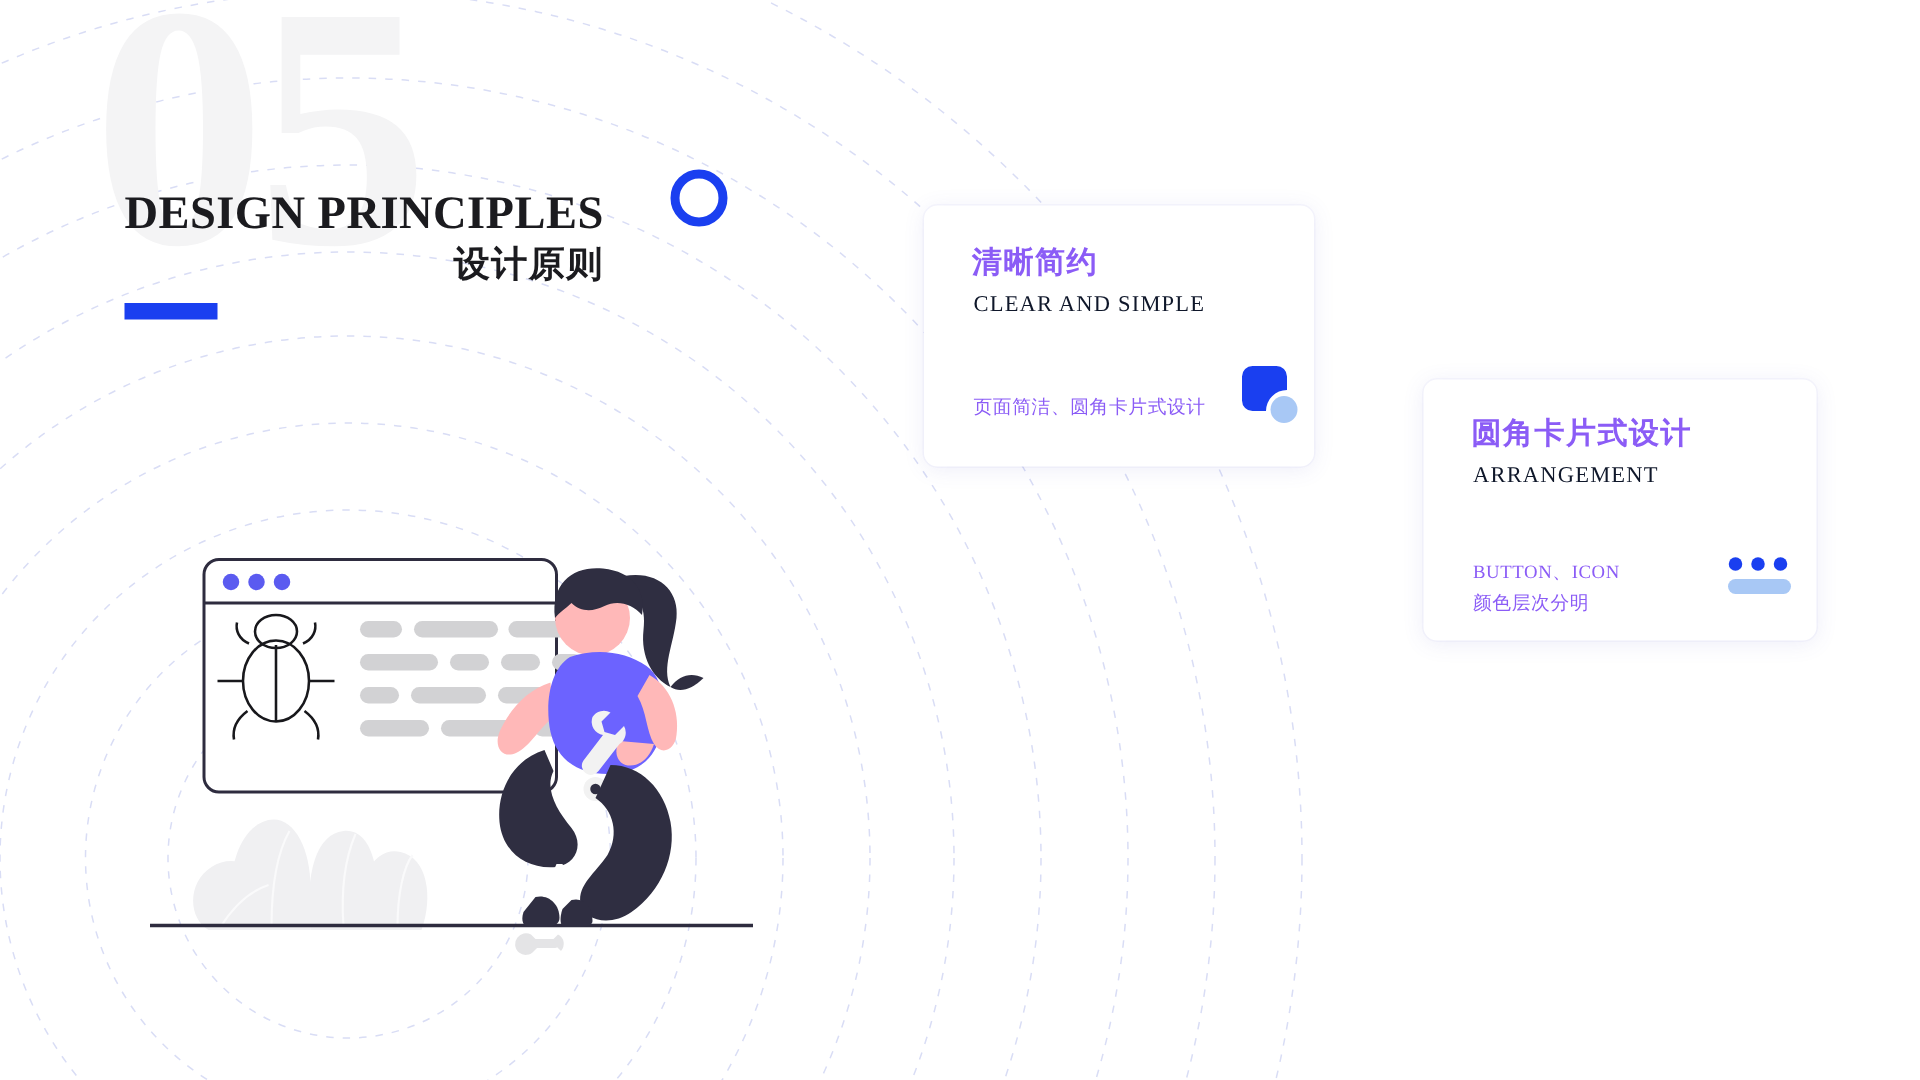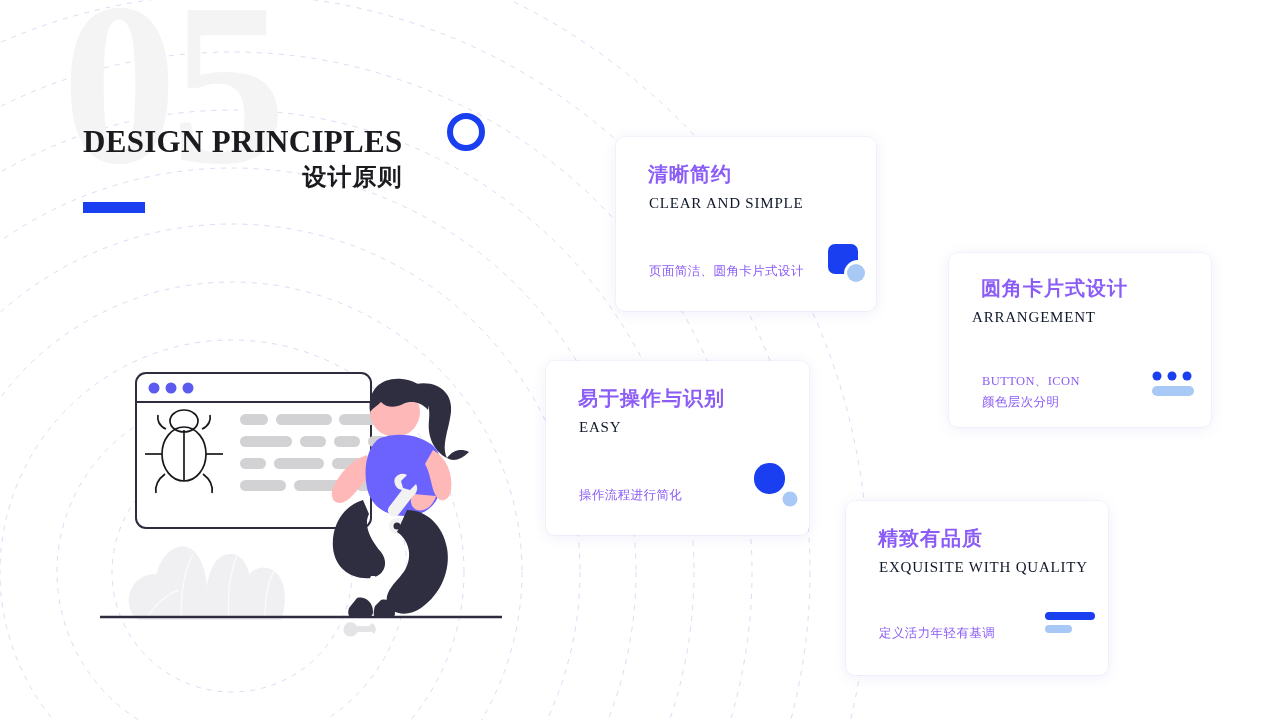--- a/index.html
+++ b/index.html
@@ -91,21 +91,21 @@
   
   #card-1 { left:616px; top:137px; width:260px; height:174px; }
   #card-1 .card-title { left:32px; top:24px; }
   #card-1 .card-sub   { left:33px; top:58px; }
   #card-1 .card-desc  { left:33px; top:124px; }
   #card-1 .card-icon  { left:208px; top:103px; width:46px; height:46px; }
 
   
   #card-2 { left:949px; top:253px; width:262px; height:174px; }
   #card-2 .card-title { left:32px; top:22px; }
-  #card-2 .card-sub   { left:23px; top:56px; }
+  #card-2 .card-sub   { left:33px; top:56px; }
   #card-2 .card-desc  { left:33px; top:118px; }
   #card-2 .card-icon  { left:200px; top:116px; width:48px; height:32px; }
 
   
   #card-3 { left:546px; top:361px; width:263px; height:174px; }
   #card-3 .card-title { left:32px; top:24px; }
   #card-3 .card-sub   { left:33px; top:58px; }
   #card-3 .card-desc  { left:33px; top:124px; }
   #card-3 .card-icon  { left:206px; top:100px; width:48px; height:48px; }
 
@@ -164,39 +164,21 @@
     <div class="card-desc">BUTTON、ICON
 颜色层次分明</div>
     <svg class="card-icon" viewBox="0 0 48 32" xmlns="http://www.w3.org/2000/svg">
       <circle cx="8" cy="7" r="4.5" fill="#1a3ff0"></circle>
       <circle cx="23" cy="7" r="4.5" fill="#1a3ff0"></circle>
       <circle cx="38" cy="7" r="4.5" fill="#1a3ff0"></circle>
       <rect x="3" y="17" width="42" height="10" rx="5" fill="#a8c8f5"></rect>
     </svg>
   </div>
 
-  <div class="card" id="card-3">
-    <div class="card-title">易于操作与识别</div>
-    <div class="card-sub">EASY</div>
-    <div class="card-desc">操作流程进行简化</div>
-    <svg class="card-icon" viewBox="0 0 48 48" xmlns="http://www.w3.org/2000/svg">
-      <rect x="2" y="2" width="31" height="31" rx="15" fill="#1a3ff0"></rect>
-      <circle cx="38" cy="38" r="7.5" fill="#a8c8f5"></circle>
-    </svg>
-  </div>
-
-  <div class="card" id="card-4">
-    <div class="card-title">精致有品质</div>
-    <div class="card-sub">EXQUISITE WITH QUALITY</div>
-    <div class="card-desc">定义活力年轻有基调</div>
-    <svg class="card-icon" viewBox="0 0 52 28" xmlns="http://www.w3.org/2000/svg">
-      <rect x="1" y="3" width="50" height="8" rx="4" fill="#1a3ff0"></rect>
-      <rect x="1" y="16" width="27" height="8" rx="4" fill="#a8c8f5"></rect>
-    </svg>
-  </div>
+
 
   <svg class="illustration" viewBox="0 0 450 300" xmlns="http://www.w3.org/2000/svg">
 
     <g fill="#f0f0f2">
       <path d="M44 270 C30 262 30 238 46 228 C60 219 78 226 84 243 L86 270 Z"></path>
       <path d="M60 270 C55 236 62 206 80 198 C98 190 112 212 112 242 L112 270 Z"></path>
       <path d="M112 270 C108 232 116 206 134 204 C152 202 160 228 156 270 Z"></path>
       <path d="M140 270 C142 234 156 214 172 218 C190 222 194 248 186 270 Z"></path>
     </g>
     <g stroke="#fafafb" stroke-width="1.4" fill="none">

